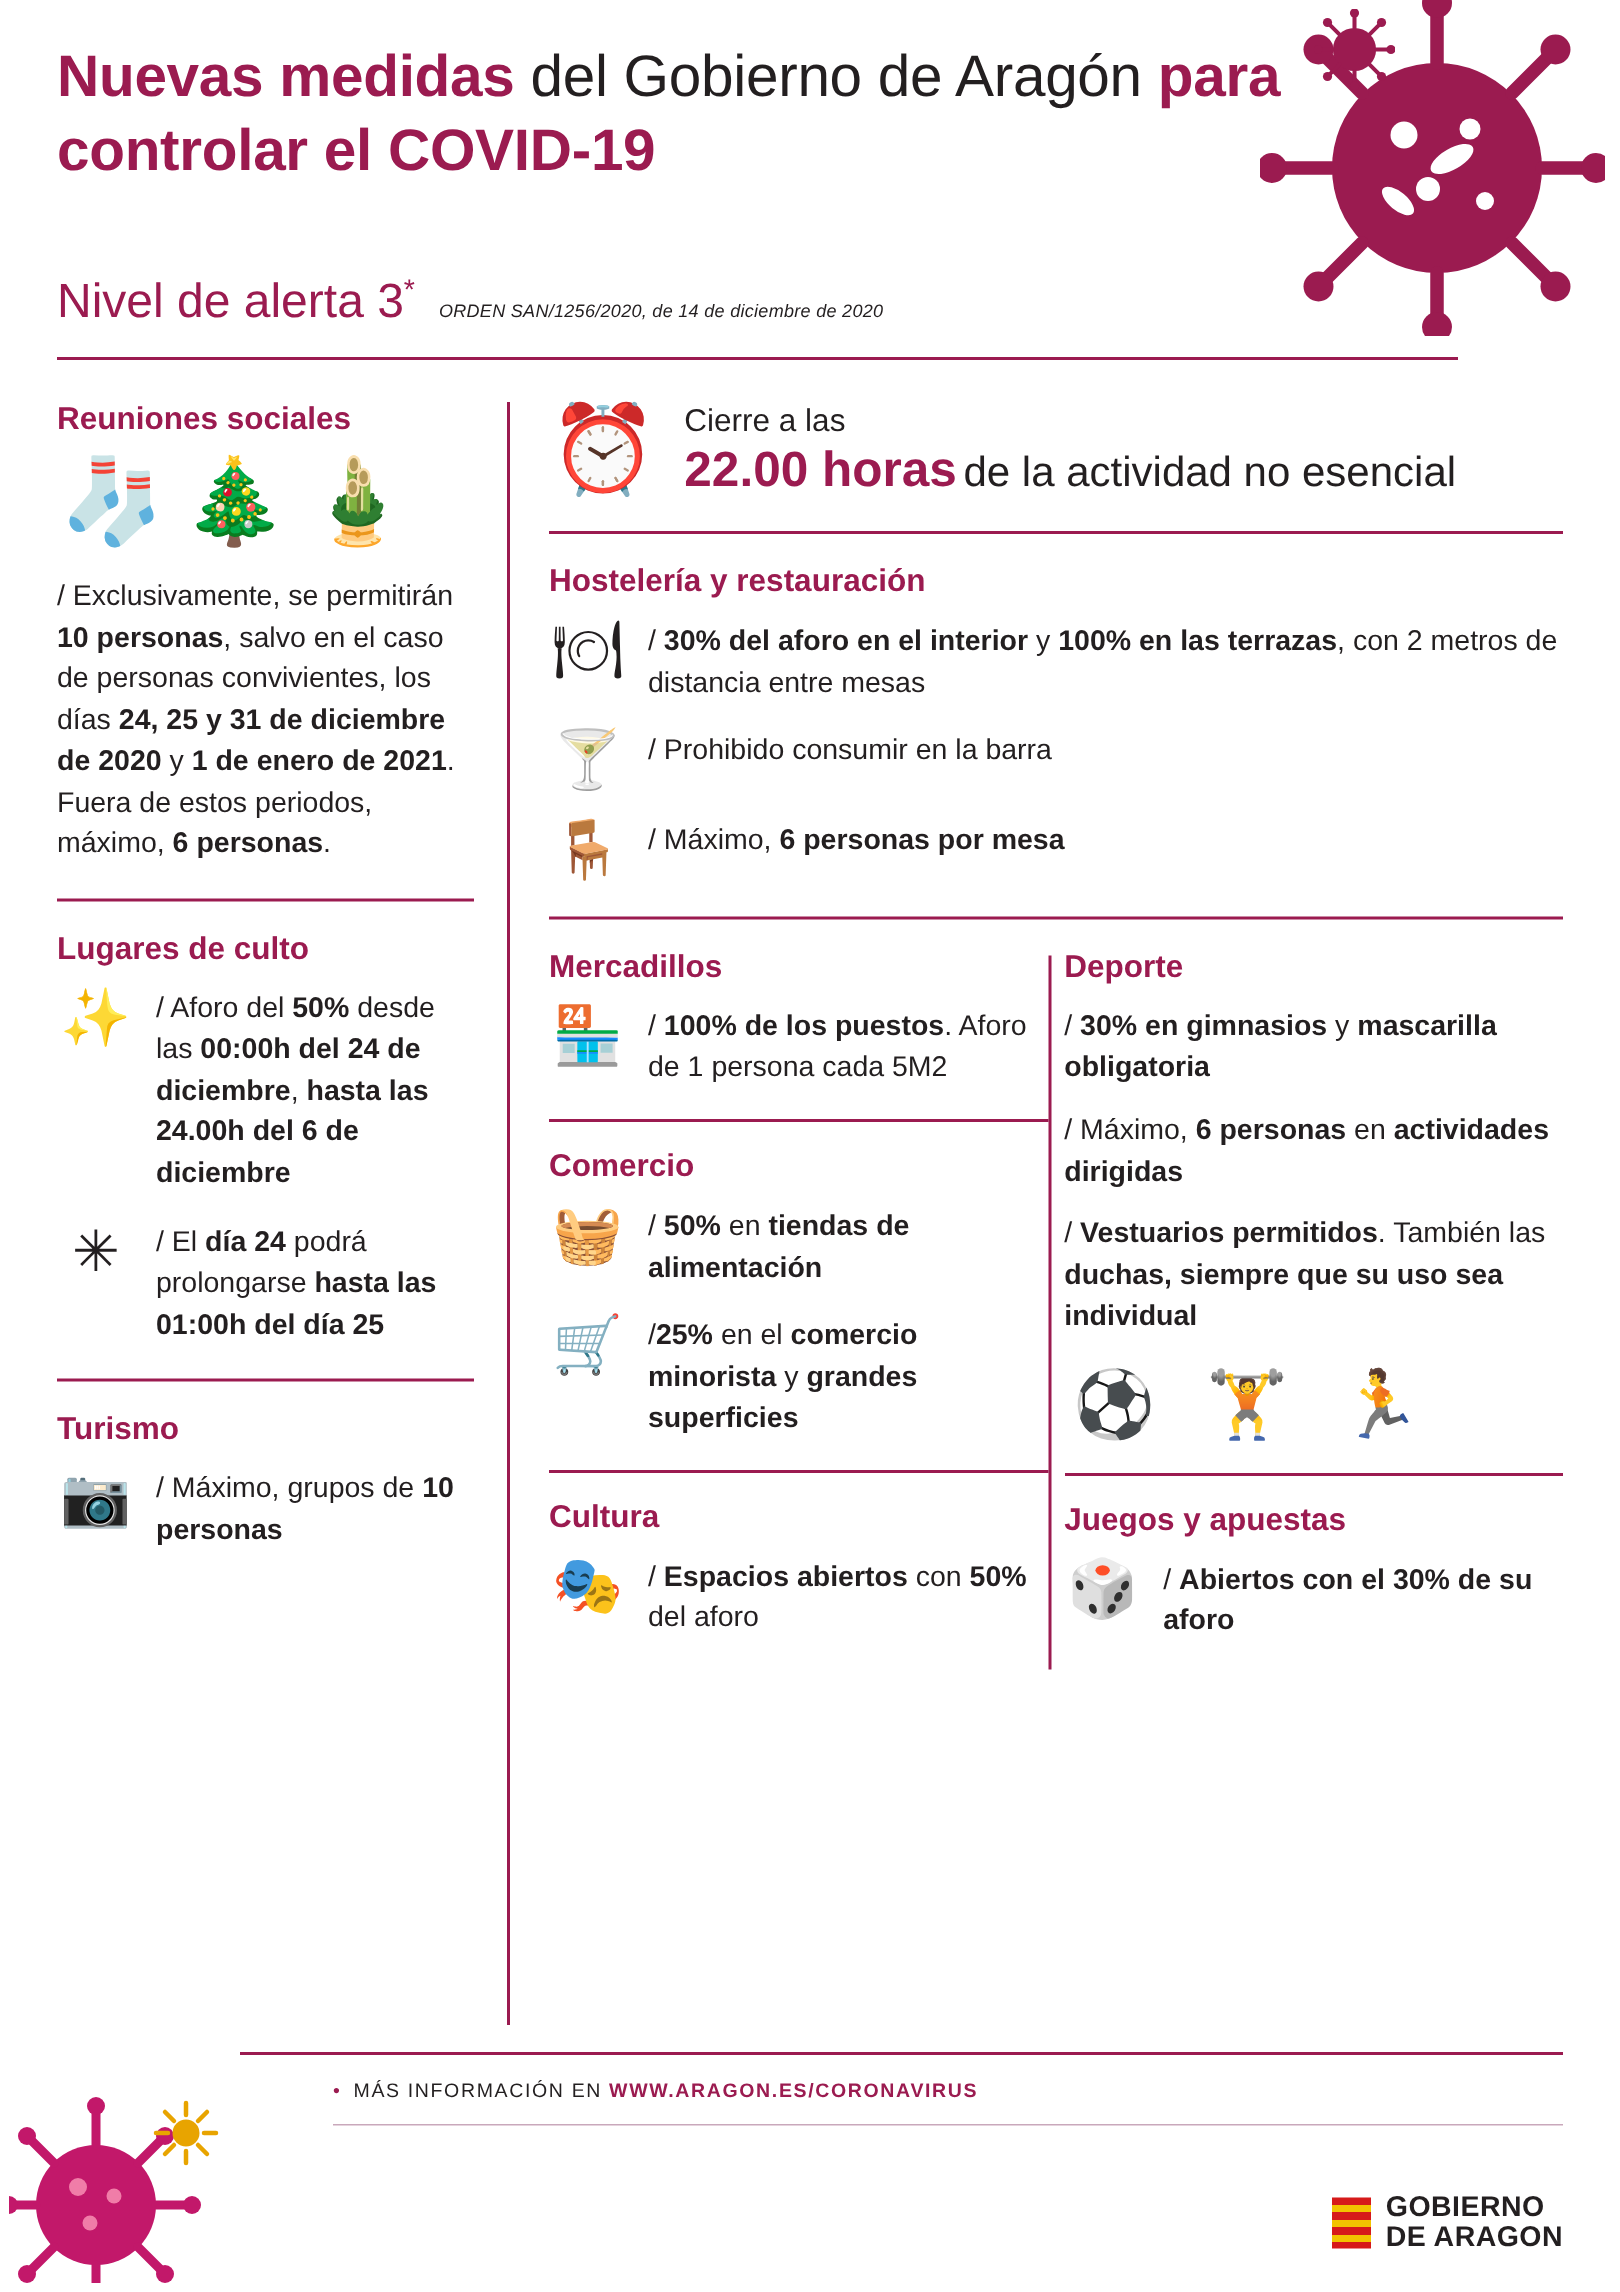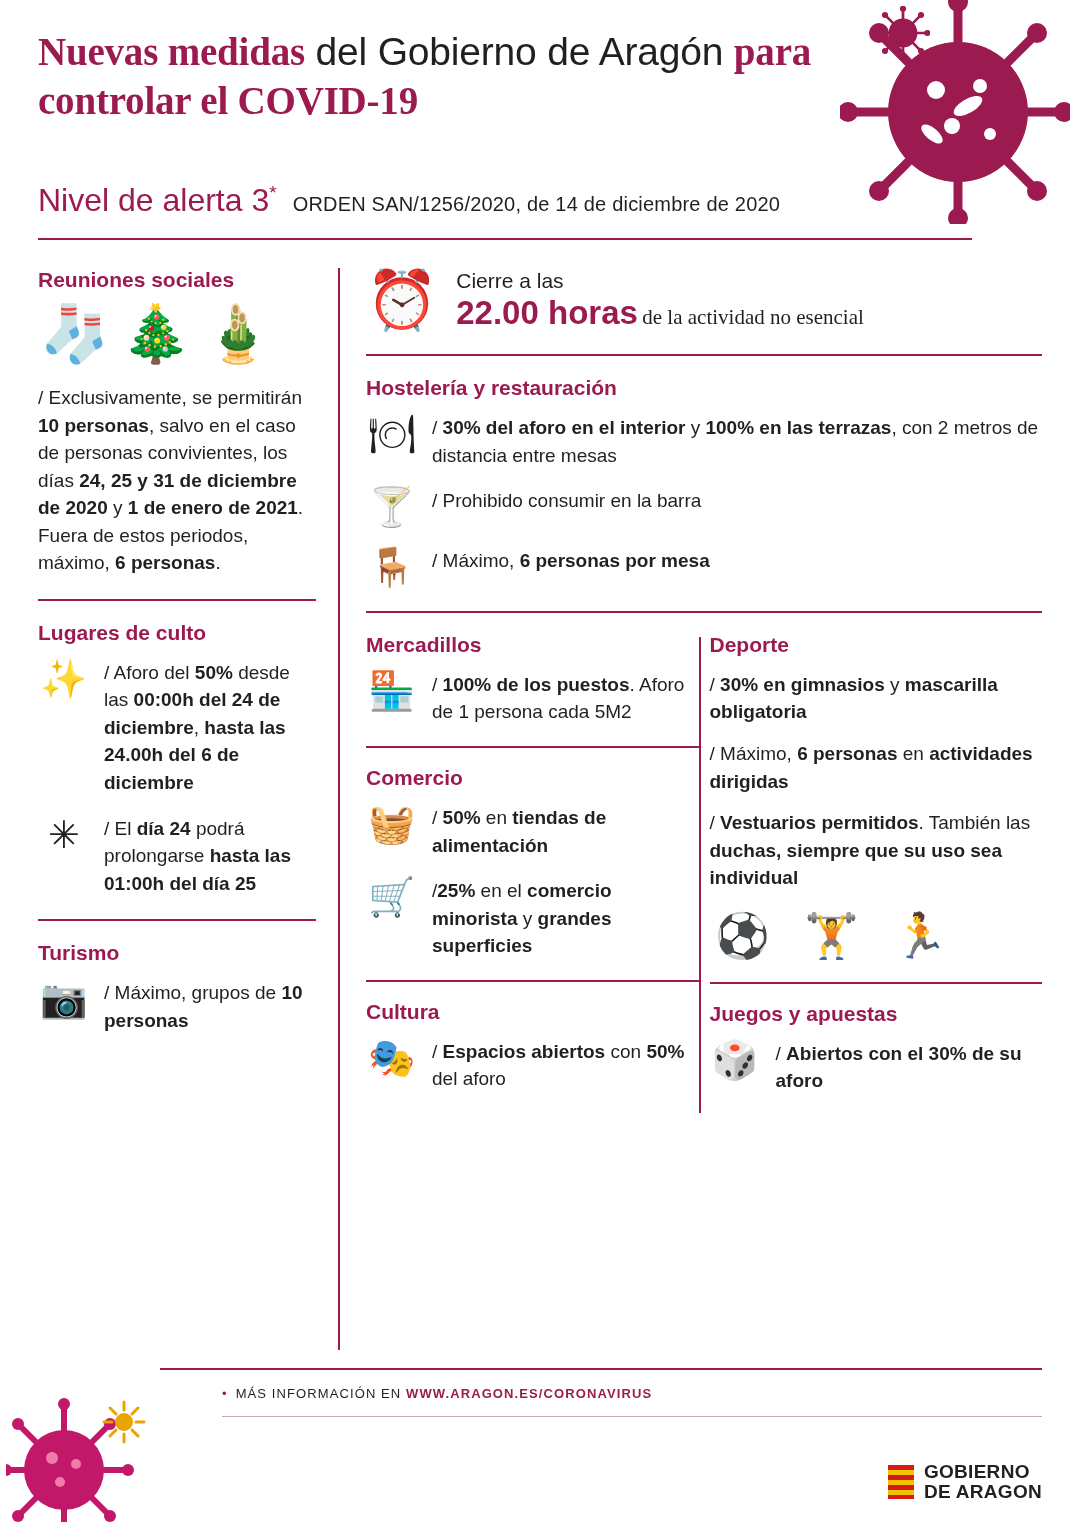--- a/index.html
+++ b/index.html
@@ -24,36 +24,37 @@
     height: 250px;
   }
   .title {
     font-size: 39px;
     line-height: 1.25;
     font-weight: 400;
     color: #231f20;
     max-width: 820px;
     letter-spacing: -0.2px;
   }
-  .title b { font-weight: bold; color: #9b1b50; font-family: Liberation Serif, serif; }
+  .title b { font-weight: bold; color: #9b1b50; }
   .subtitle-row {
     display: flex;
     align-items: baseline;
     gap: 16px;
     margin-top: 20px;
   }
   .alert-level {
     font-size: 32px;
     color: #9b1b50;
     font-weight: 400;
     margin-top: 36px;
   }
   .alert-level sup { font-size: 19px; }
   .order-ref {
-    font-size: 20px;
+    font-size: 12px;
+    font-style: italic;
     color: #231f20;
     letter-spacing: 0.2px;
   }
   .header-rule {
     position: absolute;
     left: 38px;
     right: 108px;
     bottom: 10px;
     height: 2px;
     background: #9b1b50;
@@ -150,21 +151,21 @@
     gap: 18px;
     margin-bottom: 6px;
   }
   .closing .clock { font-size: 58px; line-height: 1; }
   .closing .ctext { font-size: 21px; line-height: 1.25; }
   .closing .big {
     font-size: 33px;
     font-weight: bold;
     color: #9b1b50;
   }
-  .closing .tail { font-size: 21px; font-family: Liberation Serif, serif; }
+  .closing .tail { font-size: 28px; }
 
   
   .cols3 {
     display: flex;
   }
   .c3 { flex: 1; }
   .c3.mid { }
   .c3.right { padding-left: 9px; }
   .vrule-sm {
     width: 2px;

